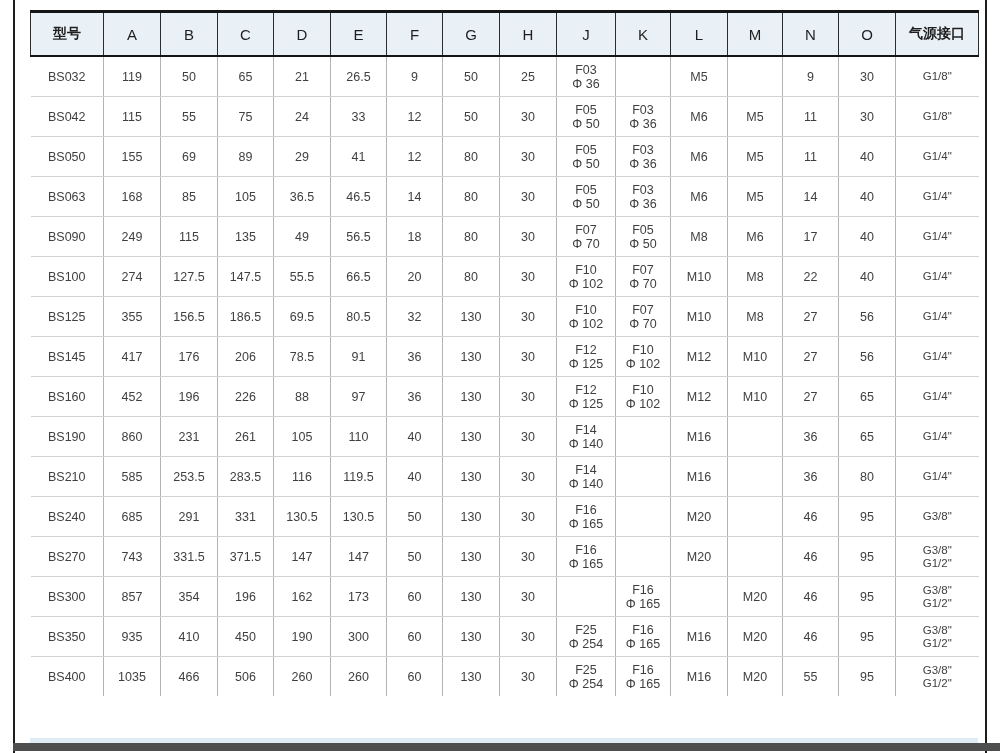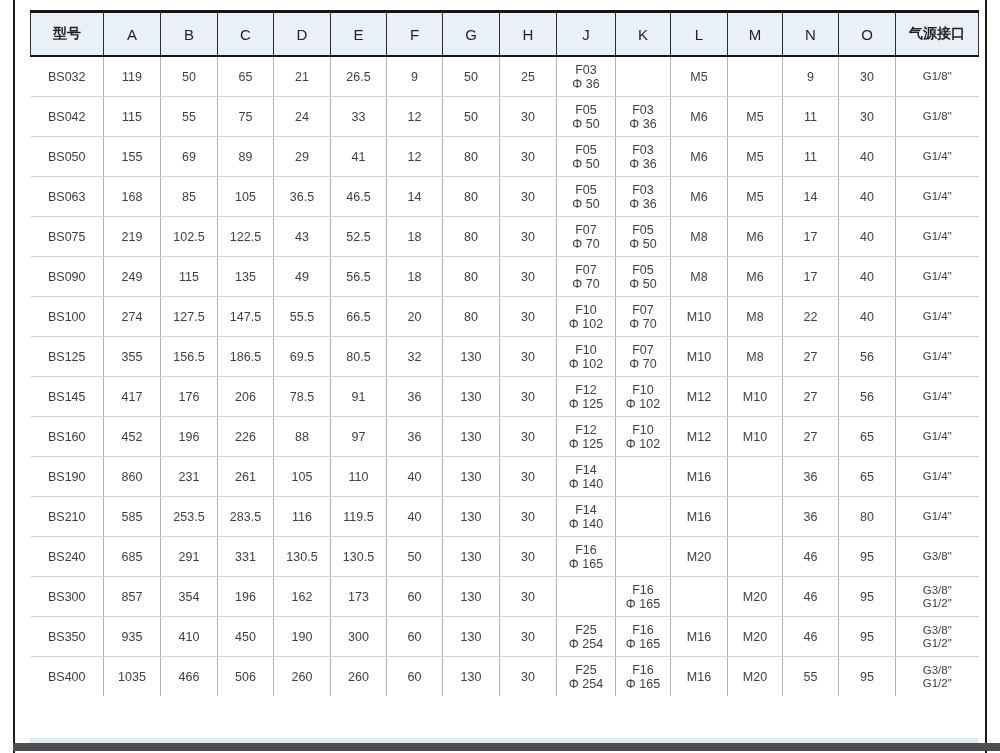--- a/index.html
+++ b/index.html
@@ -182,40 +182,20 @@
 Φ 50</td>
           <td>F03
 Φ 36</td>
           <td>M6</td>
           <td>M5</td>
           <td>14</td>
           <td>40</td>
           <td>G1/4"</td>
         </tr>
         <tr>
-          <td>BS075</td>
-          <td>219</td>
-          <td>102.5</td>
-          <td>122.5</td>
-          <td>43</td>
-          <td>52.5</td>
-          <td>18</td>
-          <td>80</td>
-          <td>30</td>
-          <td>F07
-Φ 70</td>
-          <td>F05
-Φ 50</td>
-          <td>M8</td>
-          <td>M6</td>
-          <td>17</td>
-          <td>40</td>
-          <td>G1/4"</td>
-        </tr>
-        <tr>
           <td>BS090</td>
           <td>249</td>
           <td>115</td>
           <td>135</td>
           <td>49</td>
           <td>56.5</td>
           <td>18</td>
           <td>80</td>
           <td>30</td>
           <td>F07
@@ -357,20 +337,40 @@
           <td>130</td>
           <td>30</td>
           <td>F16
 Φ 165</td>
           <td></td>
           <td>M20</td>
           <td></td>
           <td>46</td>
           <td>95</td>
           <td>G3/8"</td>
+        </tr>
+        <tr>
+          <td>BS270</td>
+          <td>743</td>
+          <td>331.5</td>
+          <td>371.5</td>
+          <td>147</td>
+          <td>147</td>
+          <td>50</td>
+          <td>130</td>
+          <td>30</td>
+          <td>F16
+Φ 165</td>
+          <td></td>
+          <td>M20</td>
+          <td></td>
+          <td>46</td>
+          <td>95</td>
+          <td>G3/8"
+G1/2"</td>
         </tr>
         <tr>
           <td>BS300</td>
           <td>857</td>
           <td>354</td>
           <td>196</td>
           <td>162</td>
           <td>173</td>
           <td>60</td>
           <td>130</td>

